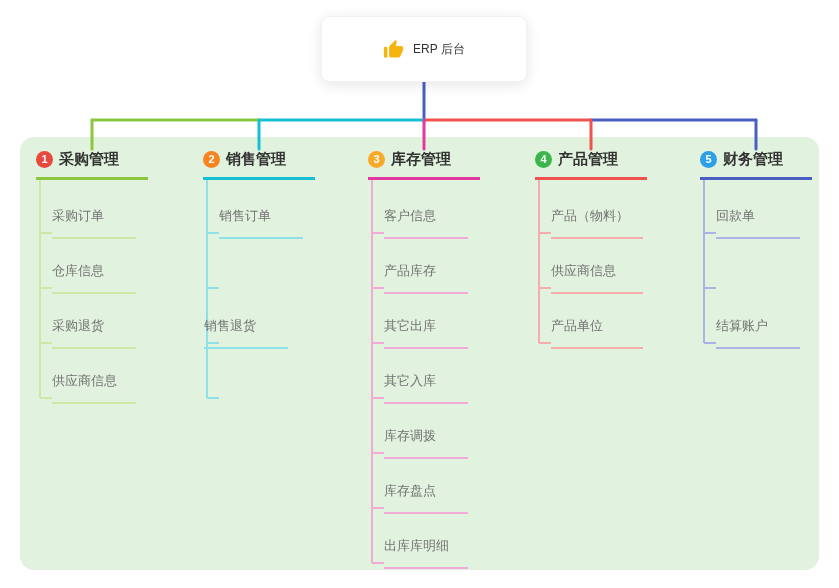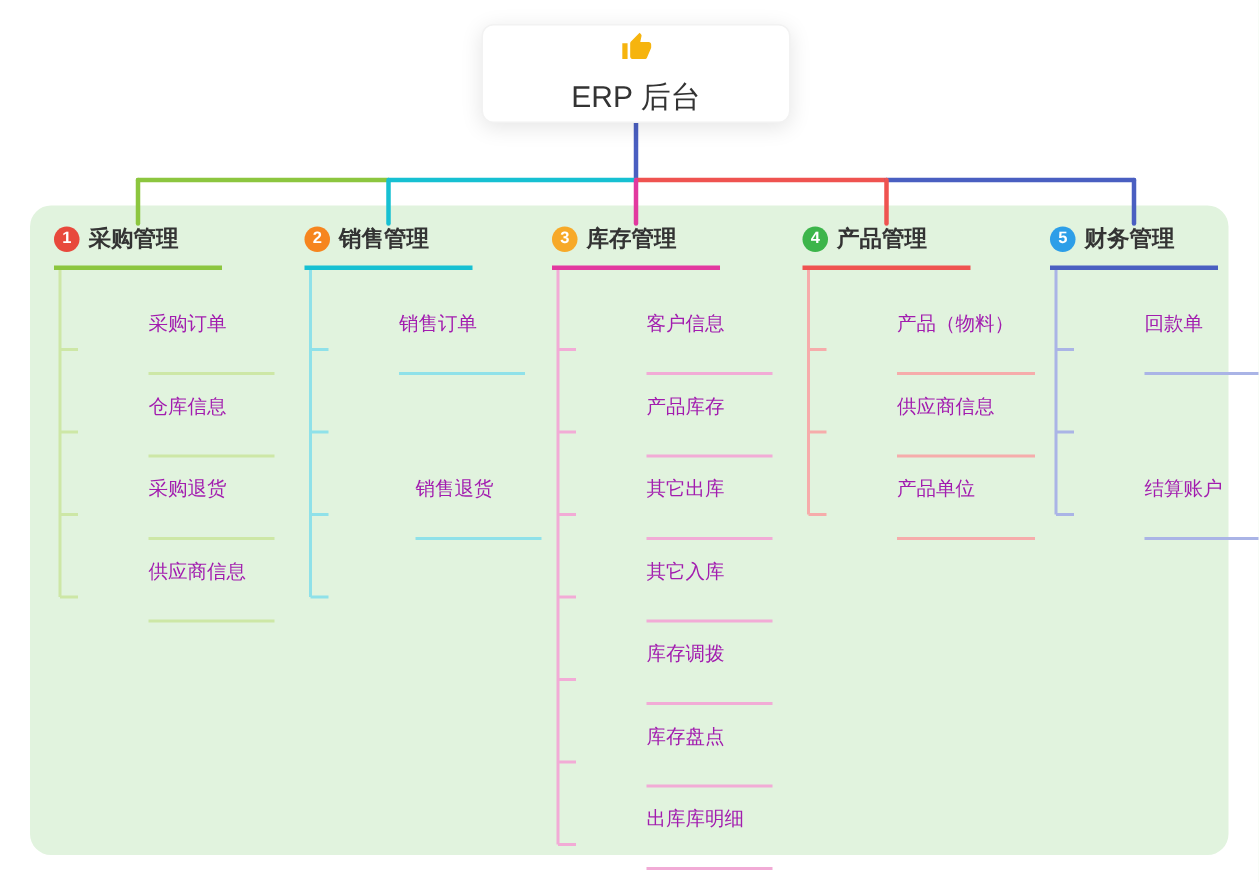--- a/index.html
+++ b/index.html
@@ -9,33 +9,33 @@
 
   .panel { position:absolute; left:20px; top:137px; width:799px; height:433px;
     background:#e1f3de; border-radius:14px; }
 
   svg.wires { position:absolute; left:0; top:0; pointer-events:none; }
 
   .root-node { position:absolute; left:321px; top:16px; width:206px; height:66px;
     background:#ffffff; border:1px solid #f2f2f2; border-radius:8px;
     box-shadow:0 3px 14px rgba(0,0,0,0.10);
     display:flex; align-items:center; justify-content:center; gap:9px;
-    font-size:20px; color:#333; font-weight:500; z-index:3;flex-direction:column; }
+    font-size:12px; color:#333; font-weight:500; z-index:3; }
 
   .branch-header { position:absolute; top:150px; width:112px;
     display:flex; align-items:center; gap:6px;
     padding-bottom:8px; border-bottom:3px solid #999;
     font-size:15px; font-weight:bold; color:#333; z-index:3; }
 
   .badge { width:17px; height:17px; flex:0 0 17px; border-radius:50%;
     color:#fff; font-size:11px; font-weight:bold; line-height:17px;
     text-align:center; }
 
-  .child { position:absolute; width:84px; font-size:13px; color:#a21caf;
-    line-height:18px; padding-bottom:23px; border-bottom:2px solid #bbb; z-index:3;margin-left:47px; }
+  .child { position:absolute; width:84px; font-size:13px; color:#737373;
+    line-height:18px; padding-bottom:12px; border-bottom:2px solid #bbb; z-index:3; }
 
   
   .b0 { border-color:#8cc63f; }  .b0 .badge { background:#e8493c; }
   .b1 { border-color:#16c0d2; }  .b1 .badge { background:#f6851f; }
   .b2 { border-color:#e2399f; }  .b2 .badge { background:#f7a928; }
   .b3 { border-color:#ef5350; }  .b3 .badge { background:#3cb54a; }
   .b4 { border-color:#4a5fc1; }  .b4 .badge { background:#2d9ee8; }
 
   
   .c0 { border-color:#cde7a6; }
@@ -135,21 +135,21 @@
     <span class="badge">5</span>
     <span>财务管理</span>
   </div>
 
   <div class="child c0" style="left:52px;top:207px">采购订单</div>
   <div class="child c0" style="left:52px;top:262px">仓库信息</div>
   <div class="child c0" style="left:52px;top:317px">采购退货</div>
   <div class="child c0" style="left:52px;top:372px">供应商信息</div>
 
   <div class="child c1" style="left:219px;top:207px">销售订单</div>
-  <div class="child c1" style="left:230px;top:317px">销售退货</div>
+  <div class="child c1" style="left:204px;top:317px">销售退货</div>
 
   <div class="child c2" style="left:384px;top:207px">客户信息</div>
   <div class="child c2" style="left:384px;top:317px">其它出库</div>
   <div class="child c2" style="left:384px;top:262px">产品库存</div>
   <div class="child c2" style="left:384px;top:372px">其它入库</div>
   <div class="child c2" style="left:384px;top:427px">库存调拨</div>
   <div class="child c2" style="left:384px;top:482px">库存盘点</div>
   <div class="child c2" style="left:384px;top:537px">出库库明细</div>
 
   <div class="child c3" style="left:551px;top:207px">产品（物料）</div>

